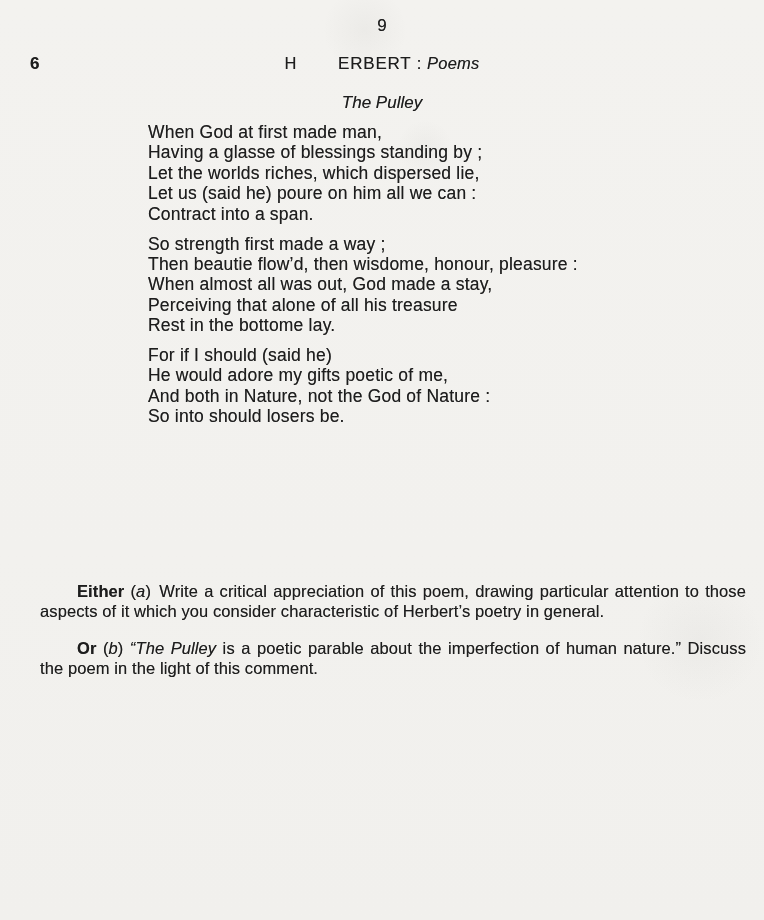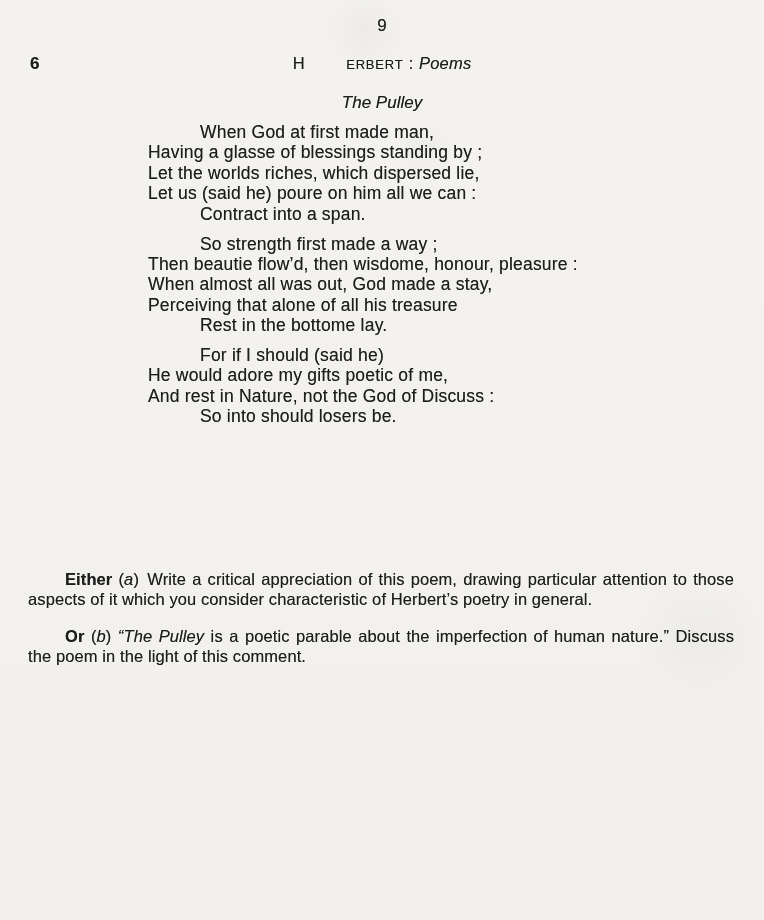--- a/index.html
+++ b/index.html
@@ -27,38 +27,38 @@
     text-align: center; font-size: 17px;
   }
   .question-number {
     position: absolute; top: 54px; left: 30px;
     font-size: 17px; font-weight: bold;
   }
   .book-header {
     position: absolute; top: 54px; left: 0; width: 764px;
     text-align: center; font-size: 16.5px; letter-spacing: 0.6px;
   }
-  .book-header .smallcaps { font-size: 13px; letter-spacing: 0.8px; margin-left: 41px; }
+  .book-header .smallcaps { font-size: 17px; letter-spacing: 0.8px; margin-left: 41px; }
   .book-header em { letter-spacing: 0.2px; font-style: italic; }
 
   .poem-title {
     position: absolute; top: 93px; left: 0; width: 764px;
     text-align: center; font-style: italic; font-size: 17px;
   }
 
   .poem {
     position: absolute; top: 122px; left: 148px;
     font-size: 17.5px; line-height: 20.4px; letter-spacing: 0.2px;
     white-space: nowrap;
   }
   .stanza { margin-bottom: 9.5px; }
-  .stanza div:first-of-type, .stanza div:last-of-type { margin-left: 52px; }
+  .stanza div:first-of-type, .stanza div:last-of-type { }
 
   .question {
-    position: absolute; left: 28px; width: 706px; margin: 0;
+    position: absolute; left: 28px; width: 706px; margin: 12px;
     font-size: 16.5px; line-height: 19.5px; letter-spacing: 0.1px;
     text-align: justify; text-indent: 37px;
   }
   .q-either { top: 570px; }
   .q-or { top: 627px; }
   .kw { font-weight: bold; }
   em { font-style: italic; }
 </style>
 </head>
 <body>
@@ -87,21 +87,21 @@
     <div class="line">So strength first made a way ;</div>
         <div class="line">Then beautie flow’d, then wisdome, honour, pleasure :</div>
         <div class="line">When almost all was out, God made a stay,</div>
         <div class="line">Perceiving that alone of all his treasure</div>
         <div class="line">Rest in the bottome lay.</div>
       </div>
     <div class="stanza">
 
     <div class="line">For if I should (said he)</div>
         <div class="line">He would adore my gifts poetic of me,</div>
-        <div class="line">And rest in Nature, not the God of Discuss :</div>
+        <div class="line">And both in Nature, not the God of Nature :</div>
         <div class="line">So into should losers be.</div>
       </div>
   </div>
 
   <p class="question q-either txt"><span class="kw">Either</span><span> (</span><em>a</em><span>) </span><span>Write a critical appreciation of this poem, drawing particular attention to those aspects of it which you consider characteristic of Herbert’s poetry in general.</span></p>
 
   <p class="question q-or txt"><span class="kw">Or</span><span> (</span><em>b</em><span>) </span><em>“</em><em>The Pulley</em><span> is a poetic parable about the imperfection of human nature.” Discuss the poem in the light of this comment.</span></p>
 
 </div>
 

